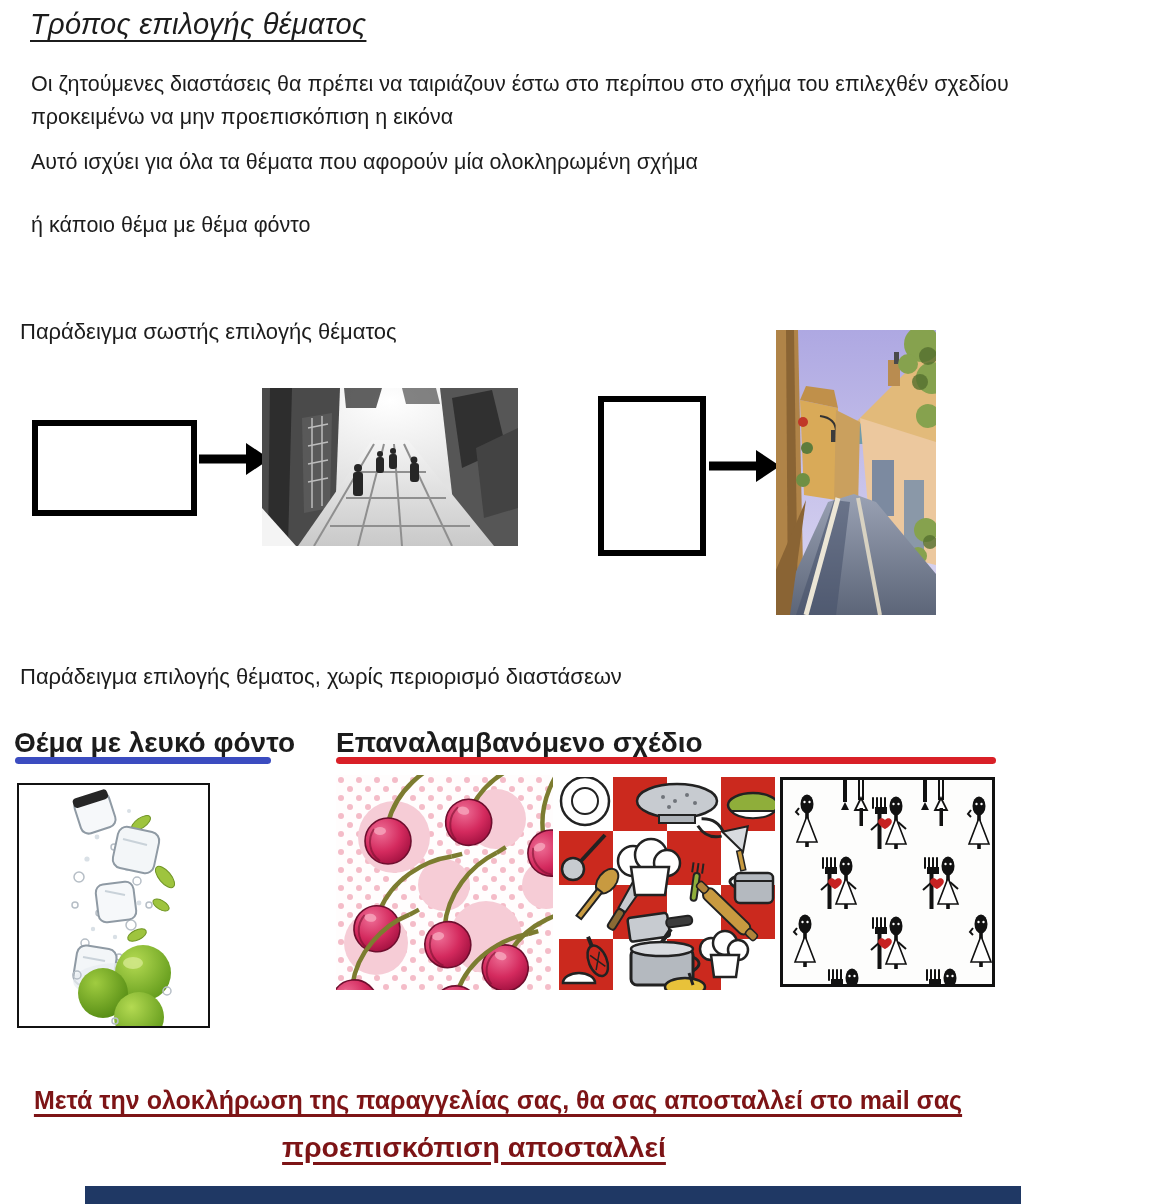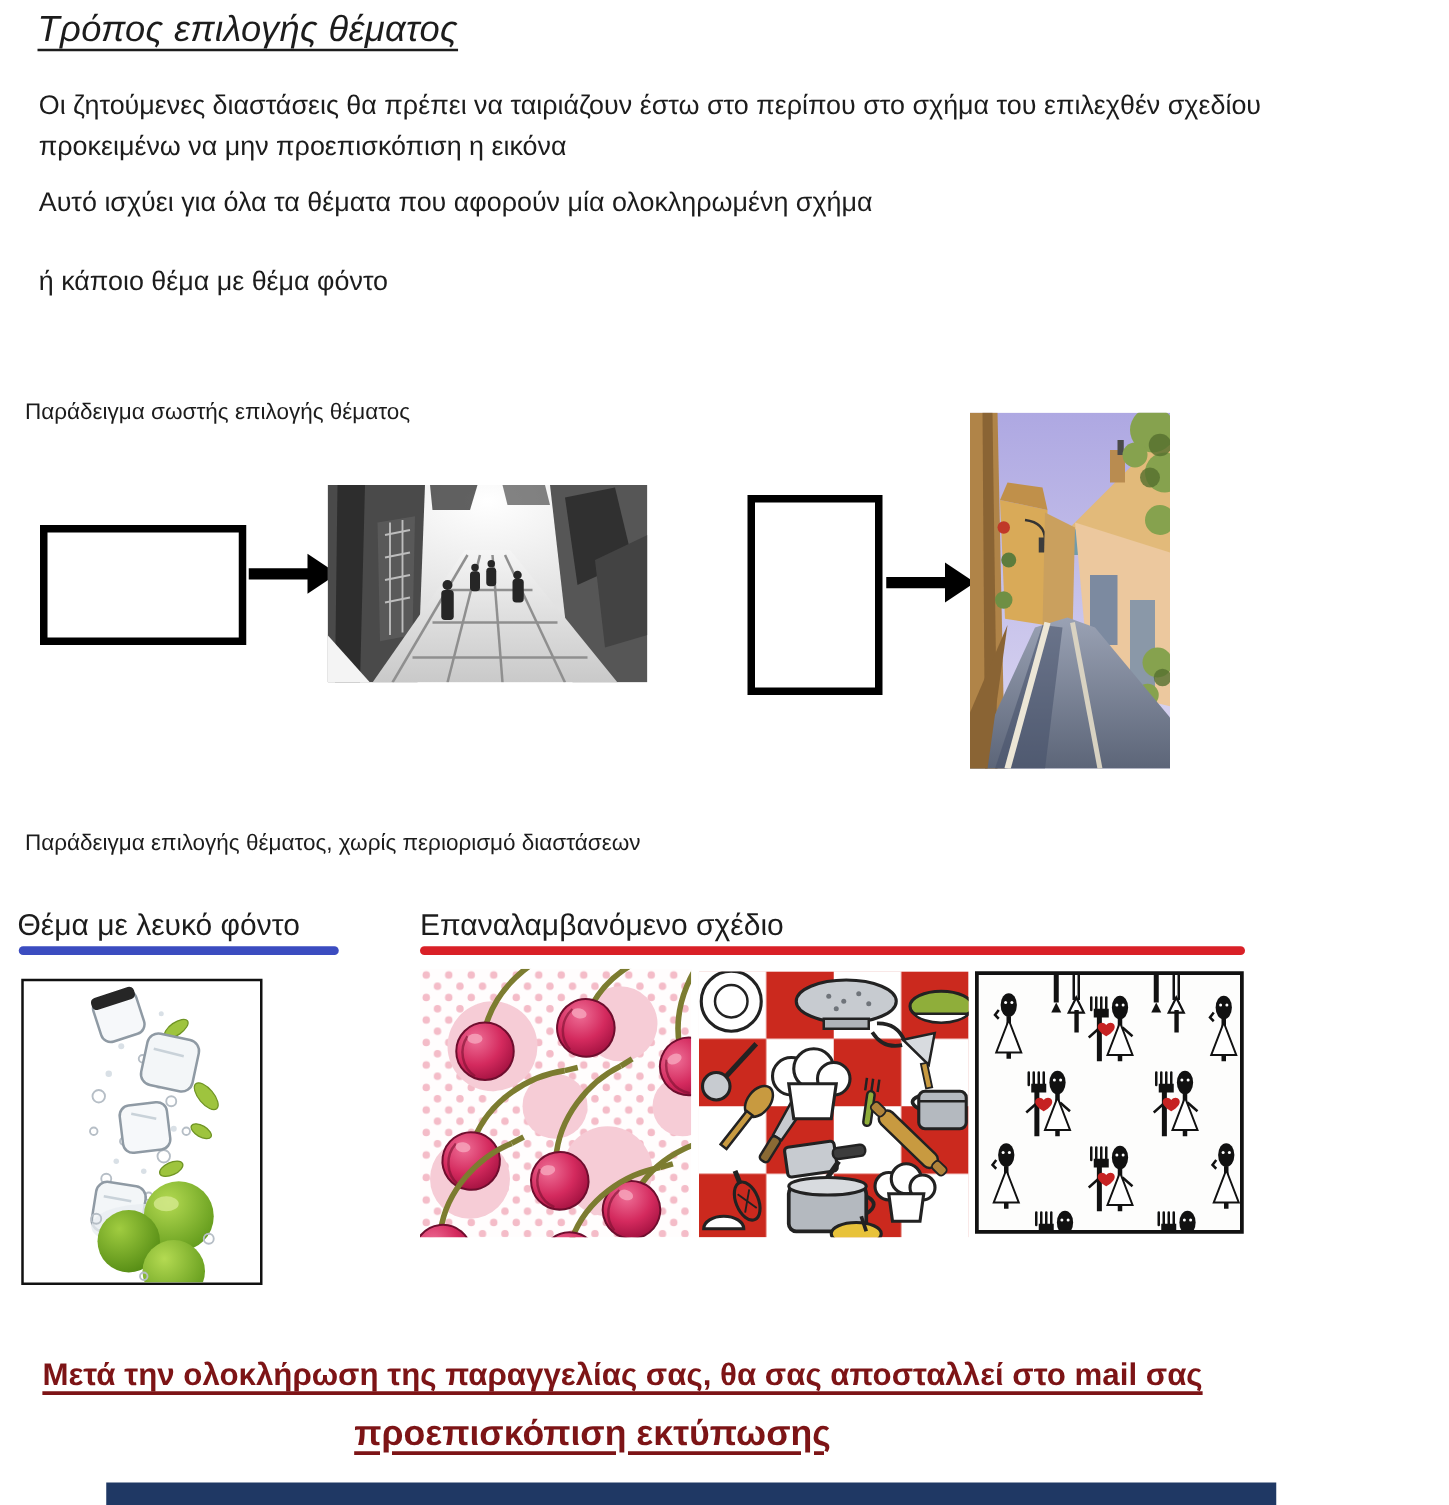--- a/index.html
+++ b/index.html
@@ -9,24 +9,24 @@
   }
   .abs{position:absolute;}
   .title{
     left:30px;top:8px;font-size:29px;font-style:italic;font-weight:500;
     text-decoration:underline;text-underline-offset:6px;text-decoration-thickness:2px;letter-spacing:.3px;
   }
   .body-par{font-size:21.5px;line-height:33px;white-space:nowrap;margin-left:11px;}
   .p1{left:20px;top:68px;}
   .p2{left:20px;top:146px;}
   .p3{left:20px;top:209px;}
-  .sec-label{font-size:18px;white-space:nowrap;}
+  .sec-label{font-size:22px;white-space:nowrap;}
   .correct-label{left:20px;top:319px;}
   .unrestricted-label{left:20px;top:664px;}
-  .pattern-label{font-size:24px;white-space:nowrap;}
+  .pattern-label{font-size:28px;white-space:nowrap;font-weight:bold;}
   .whitebg-label{left:14px;top:727px;}
   .repeating-label{left:336px;top:727px;}
   .rule{height:7px;border-radius:4px;}
   .rule-blue{left:15px;top:757px;width:256px;background:#3b4cc0;}
   .rule-red{left:336px;top:757px;width:660px;background:#d92027;}
   .size-rect{border:6px solid #000;background:#fff;}
   .rect1{left:32px;top:420px;width:153px;height:84px;}
   .rect2{left:598px;top:396px;width:96px;height:148px;}
   .img-frame{overflow:hidden;}
   .gray-painting{left:262px;top:388px;width:256px;height:158px;}
@@ -465,18 +465,18 @@
       <use href="#single" transform="translate(22,158)"></use>
       <use href="#couple" transform="translate(106,160)"></use>
       <use href="#single" transform="translate(198,158)"></use>
       <use href="#couple" transform="translate(62,212)"></use>
       <use href="#couple" transform="translate(160,212)"></use>
     </svg>
   </div>
 
   <div class="abs footer-wrap">
     <div class="footer-line footer-1">Μετά την ολοκλήρωση της παραγγελίας σας, θα σας αποσταλλεί στο mail σας</div>
-    <div class="footer-line footer-2">προεπισκόπιση εκτύπωσης</div>
+    <div class="footer-line footer-2">προεπισκόπιση αποσταλλεί</div>
   </div>
 
   <div class="abs bottom-bar"></div>
 
 </div>
 
 </body></html>

